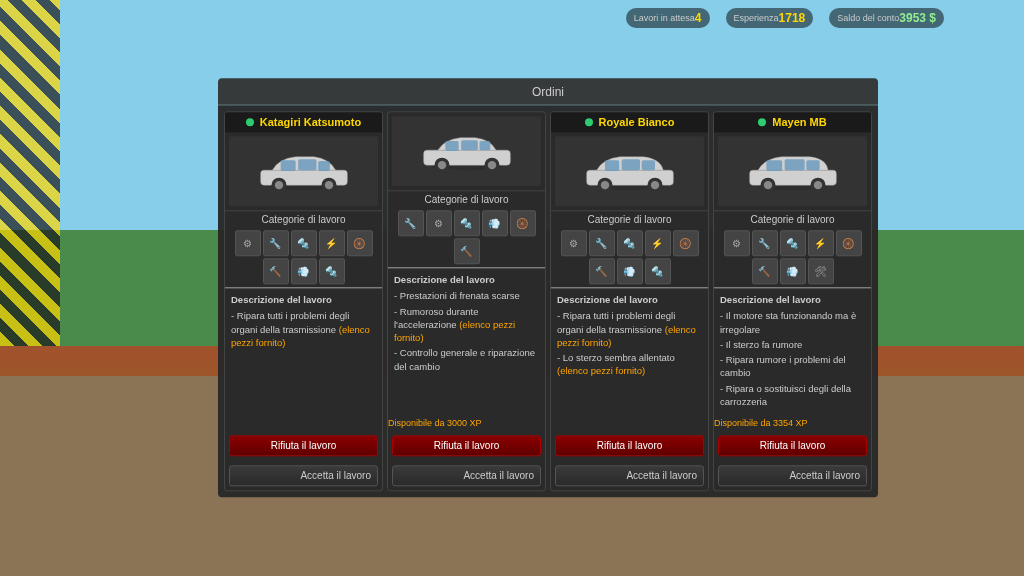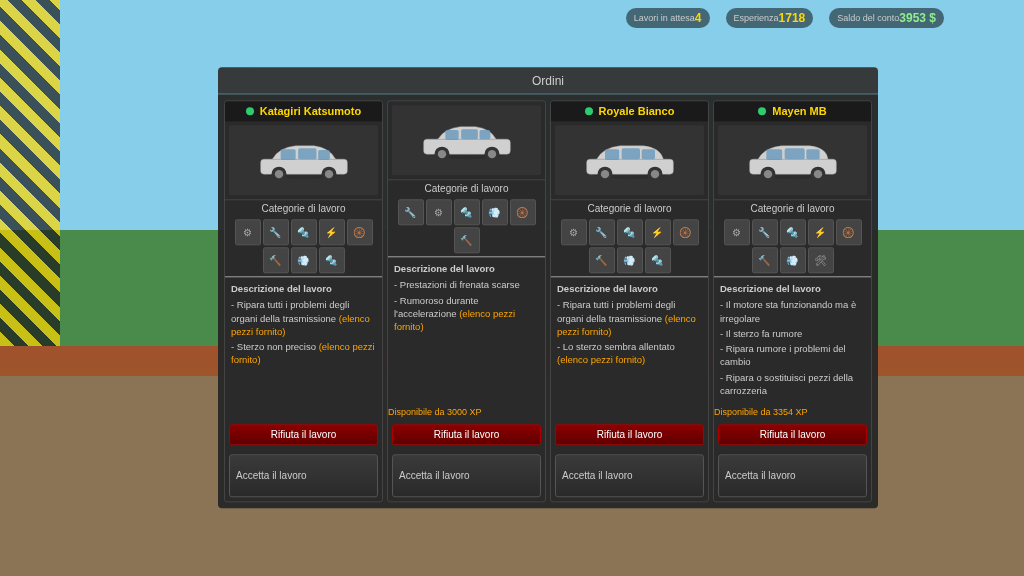--- a/index.html
+++ b/index.html
@@ -219,23 +219,23 @@
       padding: 4px 6px;
       font-size: 10px;
       text-align: center;
       cursor: pointer;
     }
     .btn-accept {
       background: linear-gradient(180deg, #3a3a3a, #2a2a2a);
       color: #ccc;
       border: 1px solid #555;
       border-radius: 3px;
-      padding: 15px 6px;
+      padding: 4px 6px;
       font-size: 10px;
-      text-align: left;
+      text-align: right;
       cursor: pointer;
     }
 
     
     .car-body { fill: #d0d0d0; stroke: #aaa; stroke-width: 0.5; }
     .car-window { fill: #6699bb; opacity: 0.8; }
     .car-wheel { fill: #333; }
     .car-wheel-rim { fill: #888; }
   </style>
 </head>
@@ -292,21 +292,20 @@
         <div class="cat-icon">🔩</div>
         <div class="cat-icon">⚡</div>
         <div class="cat-icon">🛞</div>
         <div class="cat-icon">🔨</div>
         <div class="cat-icon">💨</div>
         <div class="cat-icon">🔩</div>
       </div>
       <div class="work-description">
         <div class="work-description-title">Descrizione del lavoro</div>
         <div class="work-item">- Ripara tutti i problemi degli organi della trasmissione <span class="parts-link">(elenco pezzi fornito)</span></div>
-        <div class="work-item">- Sterzo non preciso <span class="parts-link">(elenco pezzi fornito)</span></div>
       </div>
       <div class="availability-text hidden">&nbsp;</div>
       <div class="card-buttons">
         <button class="btn-reject">Rifiuta il lavoro</button>
         <button class="btn-accept">Accetta il lavoro</button>
       </div>
     </div>
 
     <div class="order-card">
       <div class="car-image-area">
@@ -329,20 +328,21 @@
         <div class="cat-icon">⚙</div>
         <div class="cat-icon">🔩</div>
         <div class="cat-icon">💨</div>
         <div class="cat-icon">🛞</div>
         <div class="cat-icon">🔨</div>
       </div>
       <div class="work-description">
         <div class="work-description-title">Descrizione del lavoro</div>
         <div class="work-item">- Prestazioni di frenata scarse</div>
         <div class="work-item">- Rumoroso durante l'accelerazione <span class="parts-link">(elenco pezzi fornito)</span></div>
+        <div class="work-item">- Controllo generale e riparazione del cambio</div>
       </div>
       <div class="availability-text">Disponibile da 3000 XP</div>
       <div class="card-buttons">
         <button class="btn-reject">Rifiuta il lavoro</button>
         <button class="btn-accept">Accetta il lavoro</button>
       </div>
     </div>
 
     <div class="order-card">
       <div class="card-header">
@@ -414,21 +414,21 @@
         <div class="cat-icon">🛞</div>
         <div class="cat-icon">🔨</div>
         <div class="cat-icon">💨</div>
         <div class="cat-icon">🛠</div>
       </div>
       <div class="work-description">
         <div class="work-description-title">Descrizione del lavoro</div>
         <div class="work-item">- Il motore sta funzionando ma è irregolare</div>
         <div class="work-item">- Il sterzo fa rumore</div>
         <div class="work-item">- Ripara rumore i problemi del cambio</div>
-        <div class="work-item">- Ripara o sostituisci pezzi della carrozzeria</div>
+        <div class="work-item">- Ripara o sostituisci degli della carrozzeria</div>
       </div>
       <div class="availability-text">Disponibile da 3354 XP</div>
       <div class="card-buttons">
         <button class="btn-reject">Rifiuta il lavoro</button>
         <button class="btn-accept">Accetta il lavoro</button>
       </div>
     </div>
 
   </div>
 </div>

